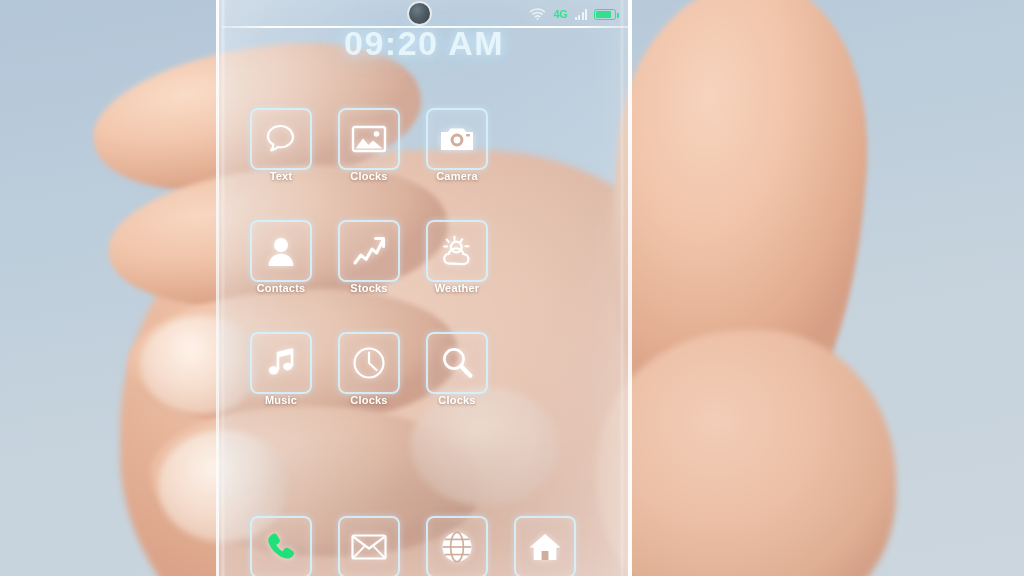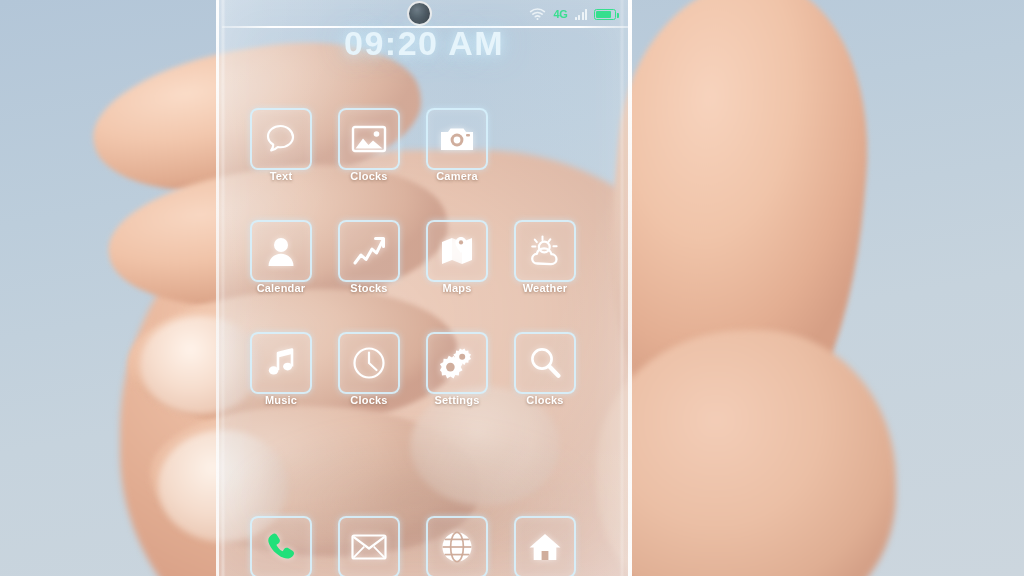--- a/index.html
+++ b/index.html
@@ -349,49 +349,35 @@
     <div class="row">
       <div class="app">
         <div class="tile">
           <span>
             <svg width="32" height="32" viewBox="0 0 32 32">
               <circle cx="16" cy="10" r="7" fill="#fff"></circle>
               <path d="M3.5 31c0-6.9 5.6-12.2 12.5-12.2S28.5 24.1 28.5 31z" fill="#fff"></path>
             </svg>
           </span>
         </div>
-        <div class="app-label">Calendar</div>
+        <div class="app-label">Contacts</div>
       </div>
 
       <div class="app">
         <div class="tile">
           <span>
             <svg width="34" height="32" viewBox="0 0 34 32">
               <path d="M3 28l6-8 5 4.5 6-10.5 4.5 4 6.5-13" fill="none" stroke="#fff" stroke-width="3" stroke-linejoin="round" stroke-linecap="round"></path>
               <path d="M23.5 3.5h8v8" fill="none" stroke="#fff" stroke-width="3" stroke-linecap="round" stroke-linejoin="round"></path>
             </svg>
           </span>
         </div>
         <div class="app-label">Stocks</div>
       </div>
 
-      <div class="app">
-        <div class="tile">
-          <span>
-            <svg width="34" height="32" viewBox="0 0 34 32">
-              <path d="M2 7l10-4v22L2 29z" fill="#fff"></path>
-              <path d="M12 3l10 4v22l-10-4z" fill="rgba(255,255,255,.80)"></path>
-              <path d="M22 7l10-4v22l-10 4z" fill="#fff"></path>
-              <path d="M21 2c-3.1 0-5.6 2.5-5.6 5.6 0 4.2 5.6 10.4 5.6 10.4s5.6-6.2 5.6-10.4C26.6 4.5 24.1 2 21 2z" fill="#fff"></path>
-              <circle cx="21" cy="7.4" r="2.1" fill="rgba(205,170,152,.95)"></circle>
-            </svg>
-          </span>
-        </div>
-        <div class="app-label">Maps</div>
-      </div>
 
       <div class="app">
         <div class="tile">
           <span>
             <svg width="36" height="32" viewBox="0 0 36 32">
               <g stroke="#fff" stroke-width="2" stroke-linecap="round">
                 <path d="M15.5 1.5v3.4"></path>
                   <path d="M23.4 4.2l-2 2.6"></path>
                 <path d="M7.8 4.6l2.1 2.5"></path>
                   <path d="M5.2 11.6h3.2"></path>
@@ -426,33 +412,20 @@
           <span>
             <svg width="34" height="34" viewBox="0 0 34 34">
               <circle cx="17" cy="17" r="14.5" fill="none" stroke="#fff" stroke-width="2.2"></circle>
               <path d="M17 6.5V17l7.5 7" fill="none" stroke="#fff" stroke-width="2.2" stroke-linecap="round" stroke-linejoin="round"></path>
             </svg>
           </span>
         </div>
         <div class="app-label">Clocks</div>
       </div>
 
-      <div class="app">
-        <div class="tile">
-          <span>
-            <svg width="36" height="34" viewBox="0 0 36 34">
-              <path d="M25.5 2.5l1.2 2.4 2.6-.3.3 2.6 2.4 1.2-1.3 2.3 1.3 2.3-2.4 1.2-.3 2.6-2.6-.3-1.2 2.4-2.3-1.3-2.3 1.3-1.2-2.4-2.6.3-.3-2.6-2.4-1.2 1.3-2.3-1.3-2.3 2.4-1.2.3-2.6 2.6.3 1.2-2.4 2.3 1.3z" fill="#fff"></path>
-              <circle cx="23.2" cy="10.7" r="3" fill="rgba(205,170,152,.95)"></circle>
-              <path d="M14.6 9.8l1.6 3.3 3.6-.4.4 3.6 3.3 1.6-1.8 3.2 1.8 3.2-3.3 1.6-.4 3.6-3.6-.4-1.6 3.3-3.2-1.8-3.2 1.8-1.6-3.3-3.6.4-.4-3.6L.9 24.3l1.8-3.2-1.8-3.2 3.3-1.6.4-3.6 3.6.4 1.6-3.3 3.2 1.8z" fill="#fff"></path>
-              <circle cx="11.4" cy="21.1" r="4.3" fill="rgba(205,170,152,.95)"></circle>
-            </svg>
-          </span>
-        </div>
-        <div class="app-label">Settings</div>
-      </div>
 
       <div class="app">
         <div class="tile">
           <span>
             <svg width="34" height="34" viewBox="0 0 34 34">
               <circle cx="14" cy="13" r="9.6" fill="none" stroke="#fff" stroke-width="2.6"></circle>
               <path d="M21.2 20.3l9.2 9.4" fill="none" stroke="#fff" stroke-width="4.2" stroke-linecap="round"></path>
             </svg>
           </span>
         </div>

